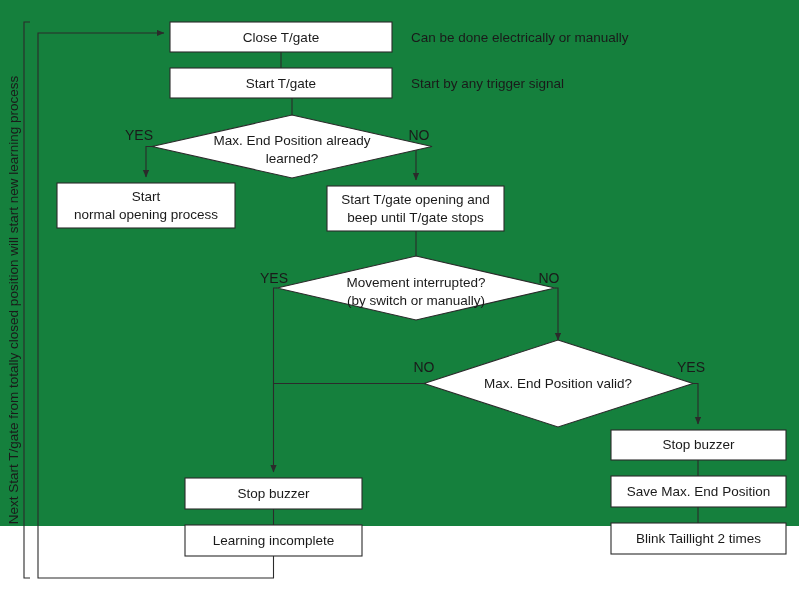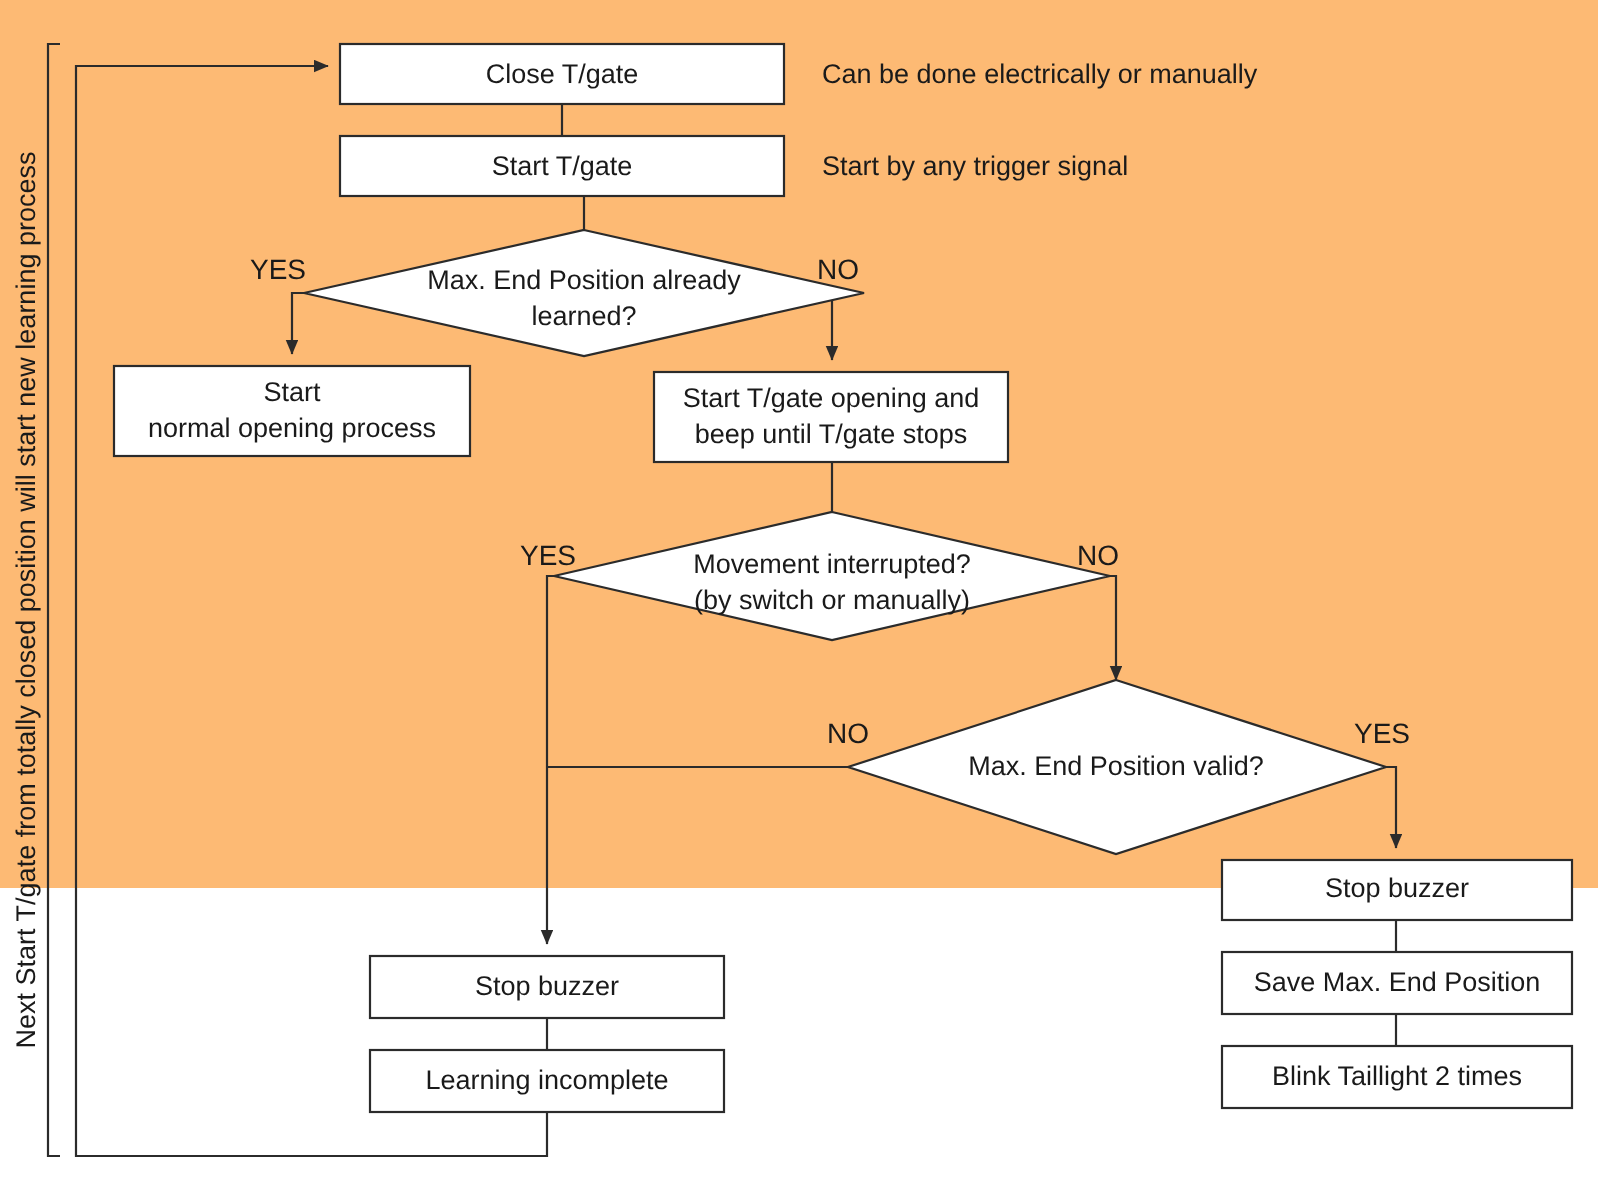--- a/index.html
+++ b/index.html
@@ -9,22 +9,22 @@
   }
   body {
     width: 799px;
     height: 590px;
     font-family: "Liberation Sans", sans-serif;
     overflow: hidden;
   }
   #chart-root {
     position: relative;
     width: 799px;
-    height: 444px;
-    background: #fdba74;
+    height: 526px;
+    background: #15803d;
   }
   svg.flow {
     position: absolute;
     left: 0;
     top: 0;
     width: 799px;
     height: 590px;
   }
   .node-rect {
     fill: #ffffff;

